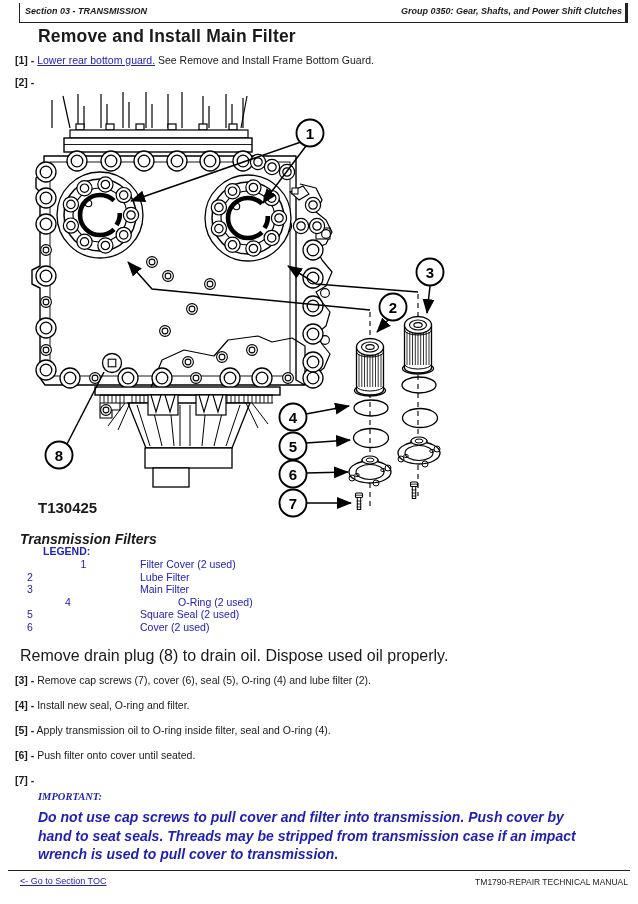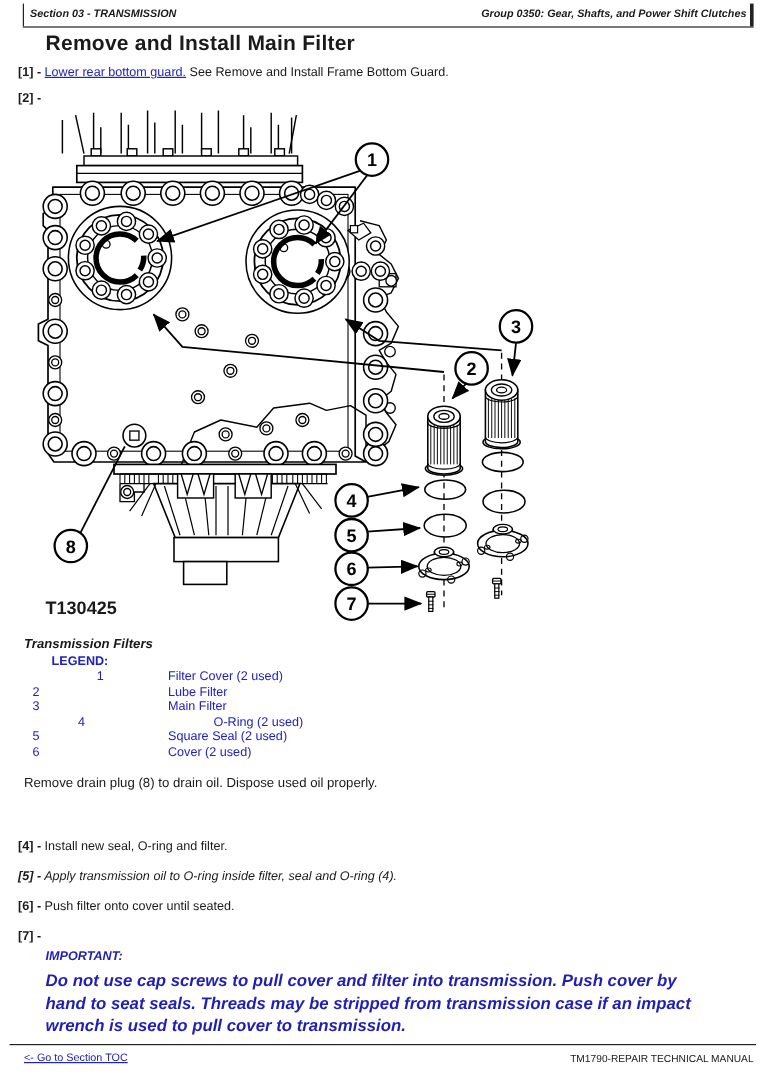--- a/index.html
+++ b/index.html
@@ -12,26 +12,26 @@
   .hdr-tick-l{position:absolute;left:19px;top:3px;width:0;height:19px;border-left:1.5px solid #222;}
   .hdr-tick-r{position:absolute;right:10px;top:3px;width:0;height:19px;border-left:3px solid #222;}
   
   .title{font-size:17.5px;font-weight:bold;letter-spacing:.2px;}
   
   .step{font-size:10.5px;white-space:nowrap;}
   .step b{font-weight:bold;}
   a.doclink{color:#2121bd;text-decoration:underline;cursor:pointer;}
   
   .figcap{font-size:15px;font-weight:bold;}
-  .figtitle{font-size:11px;font-weight:bold;font-style:italic;}
+  .figtitle{font-size:14px;font-weight:bold;font-style:italic;}
   
   .legend-head{font-size:10.5px;font-weight:bold;color:#2121bd;}
   .lrow{font-size:10.5px;color:#2121bd;white-space:nowrap;}
   .lrow .lnum{display:inline-block;width:113px;}
-  .lnote{font-size:11px;color:#1a1a1a;}
+  .lnote{font-size:16px;color:#1a1a1a;}
   
   .imp-head{font-size:10.5px;font-weight:bold;font-style:italic;color:#1f1fb4;}
   .imp-text{font-size:14px;font-weight:bold;font-style:italic;color:#1f1fb4;
             width:545px;line-height:18.5px;}
   
   .ft-rule{position:absolute;left:8px;right:8px;top:870px;border-top:1.5px solid #222;}
   .ft{font-size:9px;white-space:nowrap;}
   .ft-center{font-weight:bold;}
   .ft-right{font-size:8.5px;}
   svg{display:block;}
@@ -384,37 +384,41 @@
 
   <div class="abs legend-head" style="left:27px;top:545px;padding-left:16px;">LEGEND:</div>
   <div class="abs lrow" style="left:27px;top:558px;text-align:center;"><span class="lnum">1</span><span>Filter Cover (2 used)</span></div>
   <div class="abs lrow" style="left:27px;top:570.5px;"><span class="lnum">2</span><span>Lube Filter</span></div>
   <div class="abs lrow" style="left:27px;top:583px;"><span class="lnum">3</span><span>Main Filter</span></div>
   <div class="abs lrow" style="left:27px;top:595.5px;margin-left:38px;"><span class="lnum">4</span><span>O-Ring (2 used)</span></div>
   <div class="abs lrow" style="left:27px;top:608px;"><span class="lnum">5</span><span>Square Seal (2 used)</span></div>
   <div class="abs lrow" style="left:27px;top:620.5px;"><span class="lnum">6</span><span>Cover (2 used)</span></div>
   <div class="abs lnote" style="left:20px;top:647px;">Remove drain plug (8) to drain oil. Dispose used oil properly.</div>
 
+  <div class="abs step" style="left:15px;top:674px;">
+    <b>[3] -</b>
+    <span>Remove cap screws (7), cover (6), seal (5), O-ring (4) and lube filter (2).</span>
+  </div>
   <div class="abs step" style="left:15px;top:699px;">
     <b>[4] -</b>
     <span>Install new seal, O-ring and filter.</span>
   </div>
-  <div class="abs step" style="left:15px;top:724px;font-style:italic;">
+  <div class="abs step" style="left:15px;top:724px;">
     <b>[5] -</b>
     <span>Apply transmission oil to O-ring inside filter, seal and O-ring (4).</span>
   </div>
   <div class="abs step" style="left:15px;top:749px;">
     <b>[6] -</b>
     <span>Push filter onto cover until seated.</span>
   </div>
   <div class="abs step" style="left:15px;top:774px;">
     <b>[7] -</b>
   </div>
 
-  <div class="abs imp-head" style="left:38px;top:791px;">IMPORTANT:</div>
+  <div class="abs imp-head" style="left:38px;top:791px;font-family:Liberation Serif, serif;">IMPORTANT:</div>
   <div class="abs imp-text" style="left:38px;top:808px;">Do not use cap screws to pull cover and filter into transmission. Push cover by hand to seat seals. Threads may be stripped from transmission case if an impact wrench is used to pull cover to transmission.</div>
 
   <div class="ft-rule"></div>
   <a class="abs ft doclink" style="left:20px;top:876px;">&lt;- Go to Section TOC</a>
   <div class="abs ft ft-center" style="left:0;right:0;top:924px;font-style:italic;">Section 03 page 93</div>
   <div class="abs ft ft-right" style="right:10px;top:877px;">TM1790-REPAIR TECHNICAL MANUAL</div>
 
 </div>
 
 </body></html>

